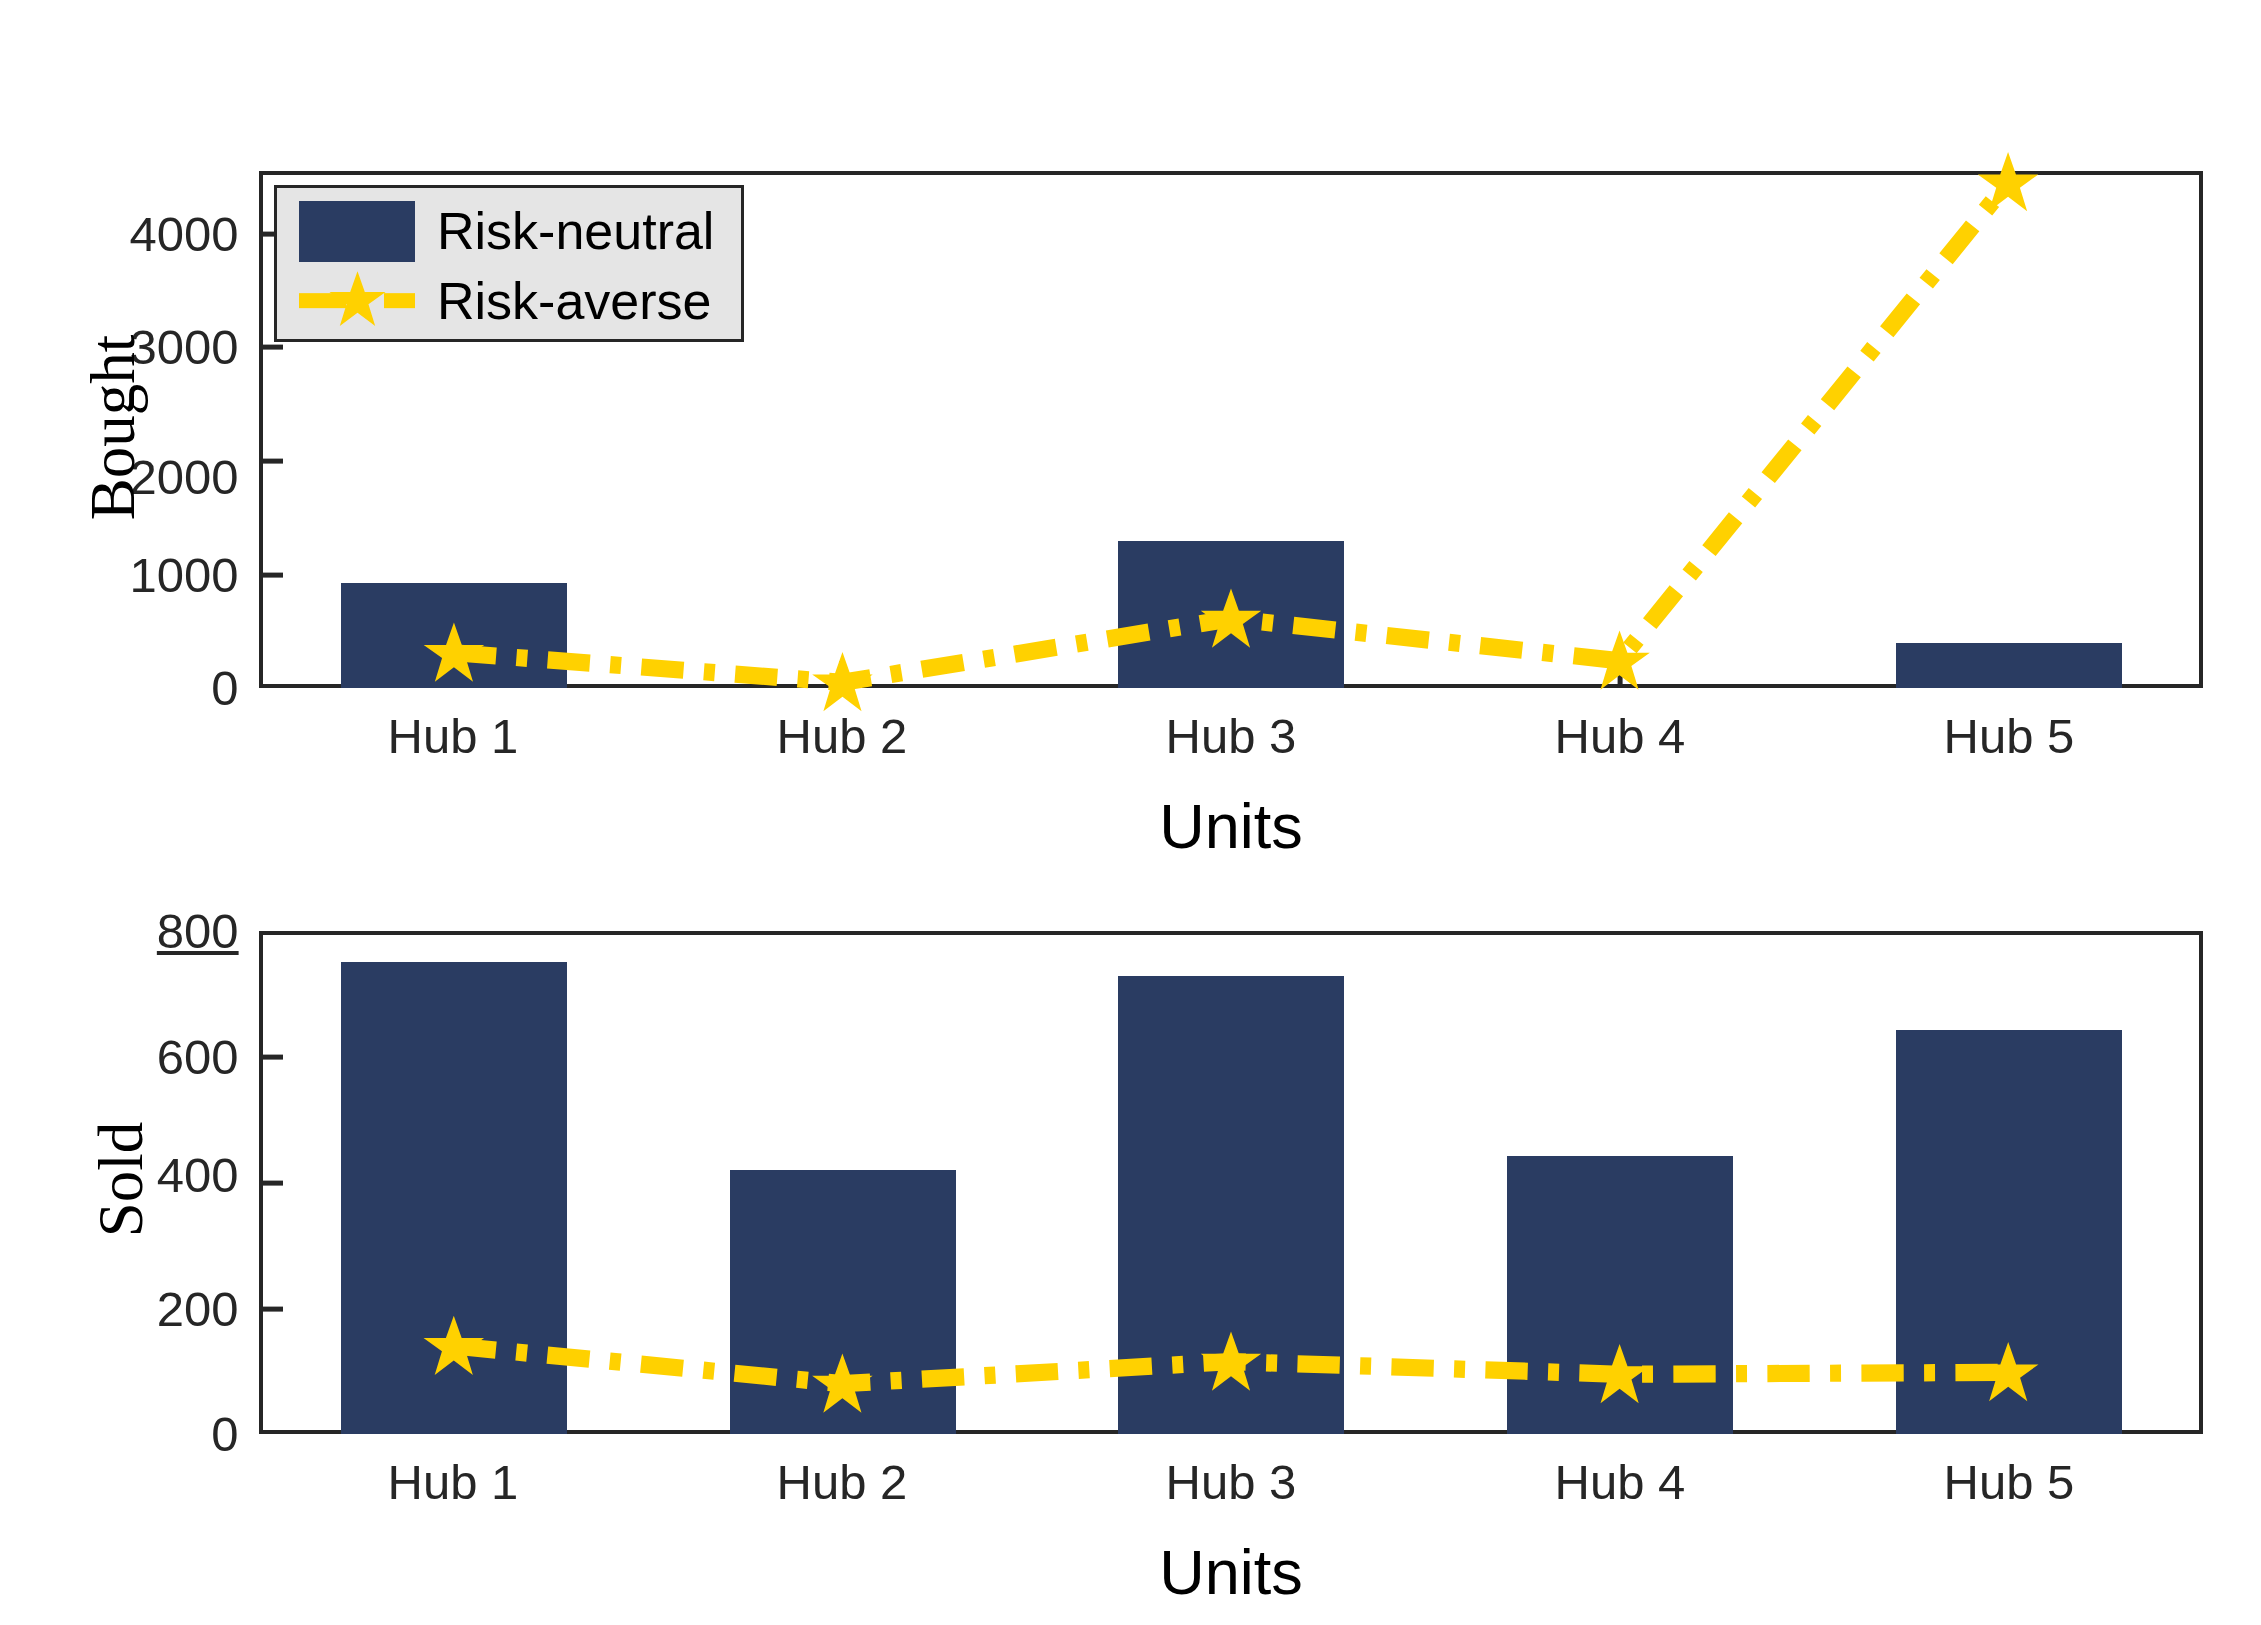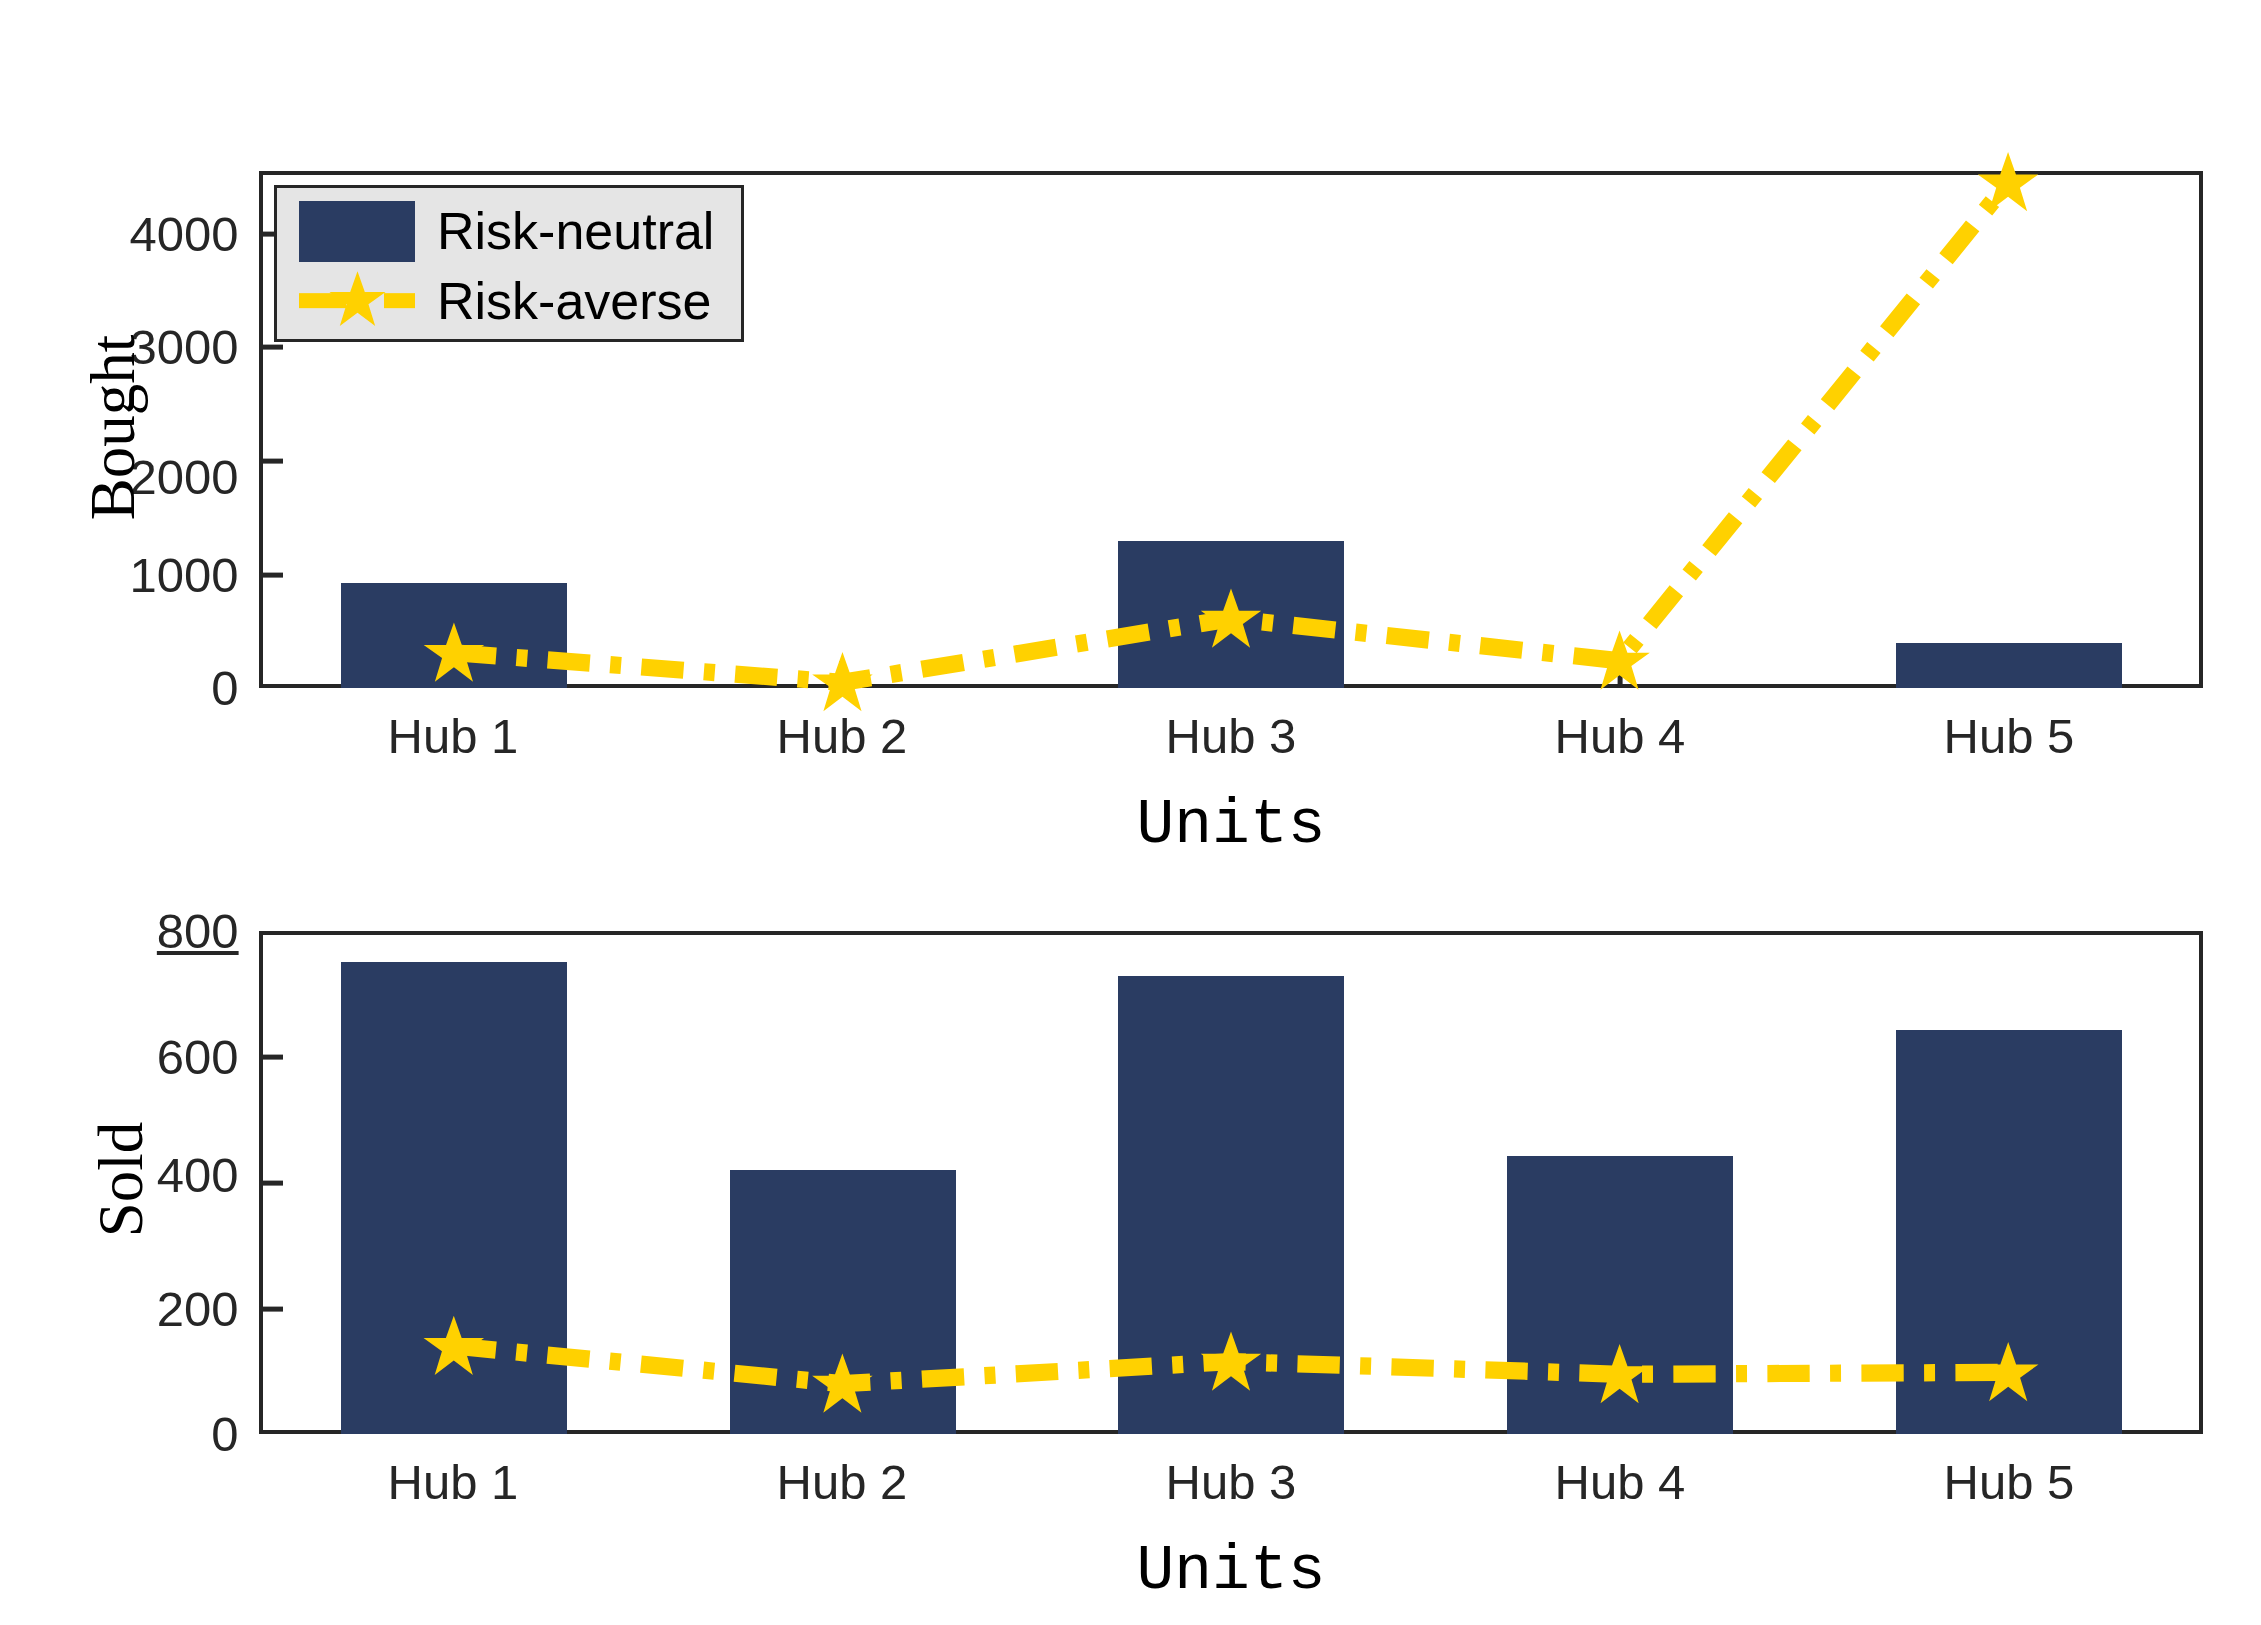--- a/index.html
+++ b/index.html
@@ -35,21 +35,21 @@
   }
   .xtickmark{position:absolute;bottom:0;width:4.7px;height:27px;background:#262626;transform:translateX(-2.4px);}
 
   
   .ylabel{
     position:absolute;transform-origin:50% 50%;transform:rotate(-90deg);
     font-family:"Liberation Serif",serif;font-size:63px;color:#000;white-space:nowrap;text-align:center;
   }
   .xlabel{
     position:absolute;left:0;width:100%;text-align:center;
-    font-family:Liberation Mono, monospace;font-size:63px;color:#000;white-space:nowrap;
+    font-family:Liberation Sans, sans-serif;font-size:63px;color:#000;white-space:nowrap;
   }
 
   
   .bar{position:absolute;bottom:0;background:#2a3c62;}
 
   
   .legend{
     position:absolute;background:#e5e5e5;border:3.1px solid #262626;box-sizing:border-box;
     padding:0;z-index:40;
   }

